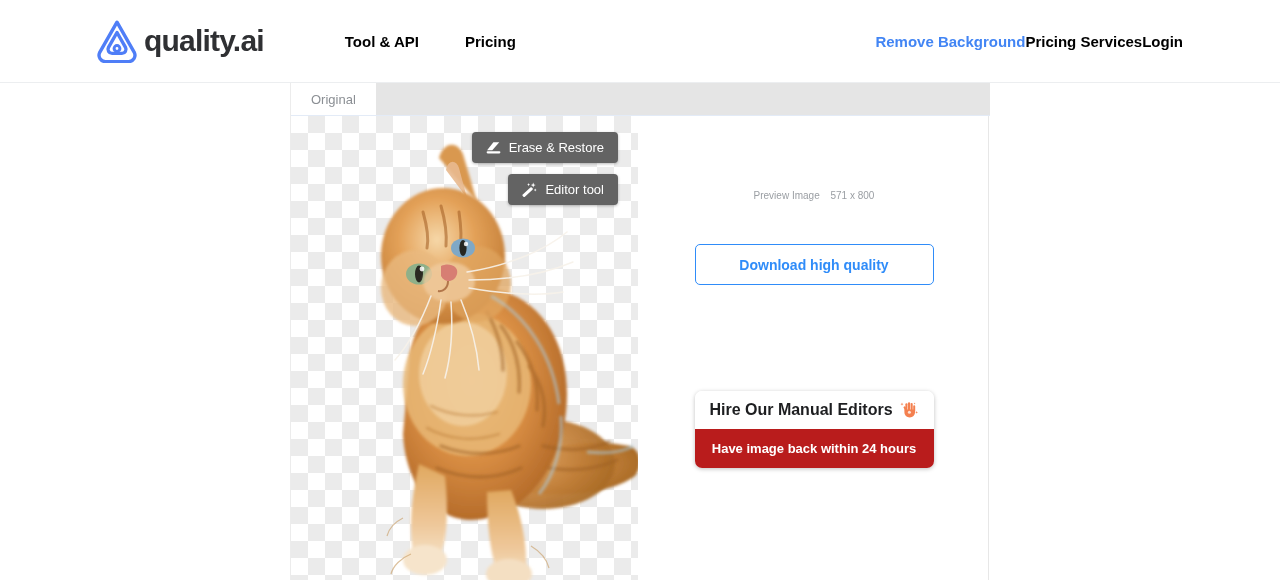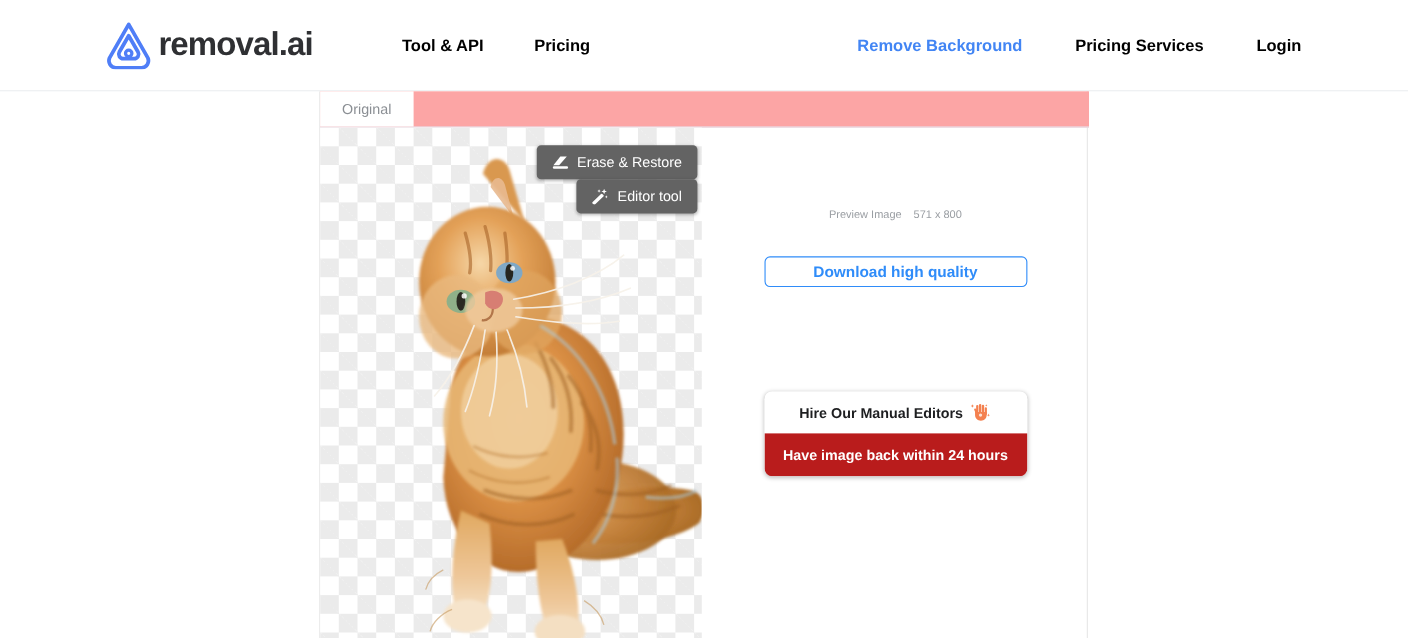--- a/index.html
+++ b/index.html
@@ -28,21 +28,21 @@
   .brand-name {
     font-size: 30px; font-weight: 700; color: #2f3033;
     letter-spacing: -0.8px;
   }
 
   .nav-left {
     display: flex; align-items: center; gap: 46px;
     margin-left: 81px;
   }
   .nav-right {
-    display: flex; align-items: center; gap: 48px;
+    display: flex; align-items: center; 
     margin-left: auto; margin-right: 97px;
   }
   .nav-link {
     font-size: 15px; font-weight: 700; color: #000000;
     text-decoration: none; white-space: nowrap;
     cursor: pointer;
   }
   .nav-link.accent { color: #4285f4; }
 
   
@@ -50,21 +50,21 @@
     position: absolute; left: 290px; top: 83px;
     width: 699px; height: 497px;
     background: #ffffff;
     border-left: 1px solid #ececec;
     border-right: 1px solid #e7e7e7;
   }
 
   .tabbar {
     position: absolute; left: 0; top: 0;
     width: 699px; height: 33px;
-    background: #fca5a5;
+    background: #e5e5e5;
     border-bottom: 1px solid #e3ebf7;
     display: flex; align-items: stretch;
   }
   .tab {
     display: flex; align-items: center; justify-content: center;
     padding: 0 20px;
     font-size: 13px; font-weight: 700;
     cursor: pointer; white-space: nowrap;
   }
   .tab.inactive { color: #8b8f94; background: #ffffff; font-weight: 400; }
@@ -77,23 +77,23 @@
     background-color: #ffffff;
     background-image:
       linear-gradient(45deg, #ebebeb 25%, transparent 25%, transparent 75%, #ebebeb 75%, #ebebeb),
       linear-gradient(45deg, #ebebeb 25%, transparent 25%, transparent 75%, #ebebeb 75%, #ebebeb);
     background-size: 34px 34px;
     background-position: 0 0, 17px 17px;
     overflow: hidden;
   }
 
   .tool-stack {
-    position: absolute; right: 4px; top: 0; z-index: 6;
+    position: absolute; right: 20px; top: 0; z-index: 6;
     display: flex; flex-direction: column; align-items: flex-end;
-    padding-top: 16px; 
+    padding-top: 16px; gap: 11px;
   }
   .tool-btn {
     display: flex; align-items: center; gap: 8px;
     height: 31px; padding: 0 14px;
     background: #636363; color: #ffffff;
     border-radius: 4px;
     font-size: 13px; font-weight: 400;
     box-shadow: 0 1px 3px rgba(0,0,0,.28);
     cursor: pointer; white-space: nowrap;
   }
@@ -113,21 +113,21 @@
   }
   .btn-primary {
     display: block; width: 239px; height: 41px; margin: 0 auto;
     background: #2f8cf9; color: #ffffff;
     border: none; border-radius: 5px;
     font-family: "Liberation Sans", sans-serif;
     font-size: 14px; font-weight: 700;
     cursor: pointer;
   }
   .btn-outline {
-    display: block; width: 239px; height: 28px; margin: 4px auto;
+    display: block; width: 239px; height: 41px; margin: 15px auto;
     background: #ffffff; color: #2f8cf9;
     border: 1px solid #2f8cf9; border-radius: 5px;
     font-family: "Liberation Sans", sans-serif;
     font-size: 14px; font-weight: 700;
     cursor: pointer;
   }
   .meta {
     text-align: center; margin-top: 12px;
     font-size: 10px; color: #9a9ea3;
   }
@@ -138,21 +138,21 @@
     width: 239px; margin: 0 auto;
     border-radius: 7px;
     box-shadow: 0 1px 4px rgba(0,0,0,.25);
     overflow: hidden;
     cursor: pointer;
   }
   .manual-top {
     height: 38px; background: #ffffff;
     display: flex; align-items: center; justify-content: center;
     gap: 6px;
-    font-size: 13px; font-weight: 700; color: #1d1e20;
+    font-size: 16px; font-weight: 700; color: #1d1e20;
   }
   .manual-bottom {
     height: 39px; background: #b91c1c;
     display: flex; align-items: center; justify-content: center;
     font-size: 13px; font-weight: 700; color: #ffffff;
   }
   .hand-icon { display: block; }
 </style>
 </head>
 <body>
@@ -162,21 +162,21 @@
   <a class="brand" href="#">
     <span>
       <svg class="brand-mark" viewBox="0 0 46 44">
         <g fill="none" stroke="#4f7ef7" stroke-width="3.4" stroke-linejoin="round" stroke-linecap="round">
           <path d="M23 5.2 L40.4 35.6 a6.4 6.4 0 0 1 -5.6 9.0 H11.2 a6.4 6.4 0 0 1 -5.6 -9.0 Z" transform="translate(0,-2)"></path>
           <path d="M23 15.5 L31.5 30.3 a4.1 4.1 0 0 1 -3.6 6.1 H18.1 a4.1 4.1 0 0 1 -3.6 -6.1 Z" transform="translate(0,-2)"></path>
         </g>
         <circle cx="23" cy="29.5" r="2.9" fill="none" stroke="#4f7ef7" stroke-width="3"></circle>
       </svg>
     </span>
-    <span class="brand-name">removal.ai</span>
+    <span class="brand-name">quality.ai</span>
   </a>
 
   <nav class="nav-left">
     <a class="nav-link" href="#">Tool &amp; API</a>
     <a class="nav-link" href="#">Pricing</a>
   </nav>
 
   <nav class="nav-right">
     <a class="nav-link accent" href="#">Remove Background</a>
     <a class="nav-link" href="#">Pricing Services</a>

